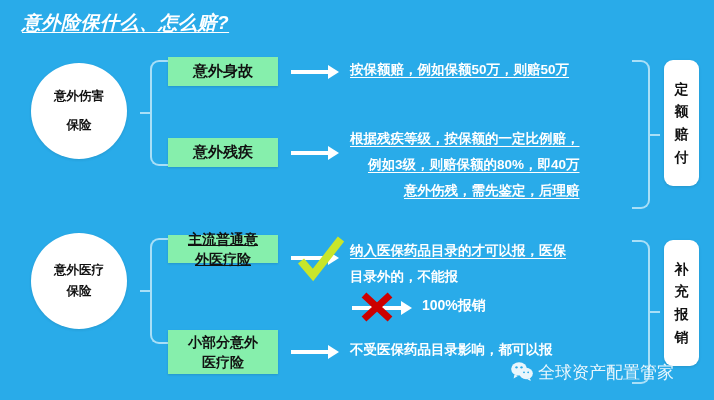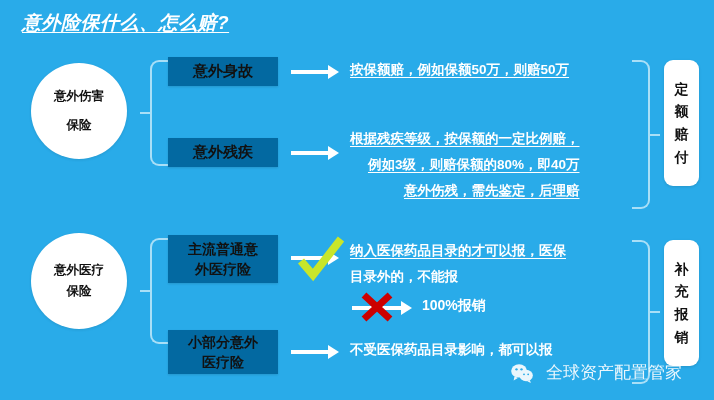--- a/index.html
+++ b/index.html
@@ -47,31 +47,31 @@
   .lbracket .nub{
     position:absolute;left:-12px;top:50%;
     width:12px;height:0;border-top:2.5px solid #a9dff7;
     transform:translateY(-1px);
   }
   #bracket-accident{left:150px;top:60px;height:102px;}
   #bracket-medical{left:150px;top:238px;height:102px;}
 
   
   .wbox{
-    position:absolute;background:#0369a1;
+    position:absolute;background:#86efac;
     color:#111111;font-weight:bold;
     display:flex;flex-direction:column;
     align-items:center;justify-content:center;
     text-align:center;
     box-shadow:0 1px 2px rgba(0,0,0,.12);
   }
   .wbox span{display:block;white-space:nowrap;}
   #box-death    {left:168px;top:57px; width:110px;height:29px;font-size:15px;}
   #box-disability{left:168px;top:138px;width:110px;height:29px;font-size:15px;}
-  #box-main-med {left:168px;top:235px;width:110px;height:48px;font-size:14px;line-height:1.45;}
+  #box-main-med {left:168px;top:235px;width:110px;height:28px;font-size:14px;line-height:1.45;text-decoration:underline;}
   #box-small-med{left:168px;top:330px;width:110px;height:44px;font-size:14px;line-height:1.45;}
 
   
   .arrow{position:absolute;height:7px;}
   .arrow .shaft{
     position:absolute;left:0;top:1.5px;height:4px;background:#ffffff;
   }
   .arrow .head{
     position:absolute;top:-3.5px;
     width:0;height:0;
@@ -140,21 +140,21 @@
     color:#111111;font-weight:bold;font-size:14px;
     box-shadow:0 1px 3px rgba(0,0,0,.12);
   }
   .vpill span{display:block;line-height:1.62;}
   #pill-fixed{left:664px;top:60px;width:35px;height:126px;}
   #pill-supp {left:664px;top:240px;width:35px;height:126px;}
 
   
   #watermark{
     position:absolute;left:510px;top:361px;
-    display:flex;align-items:center;gap:12px;
+    display:flex;align-items:flex-start;gap:4px;
     color:#ffffff;opacity:.90;
     font-size:17px;white-space:nowrap;
   }
   #watermark .wx{width:24px;height:20px;flex:0 0 auto;}
 </style>
 </head>
 <body>
 
 <div id="stage">
 

